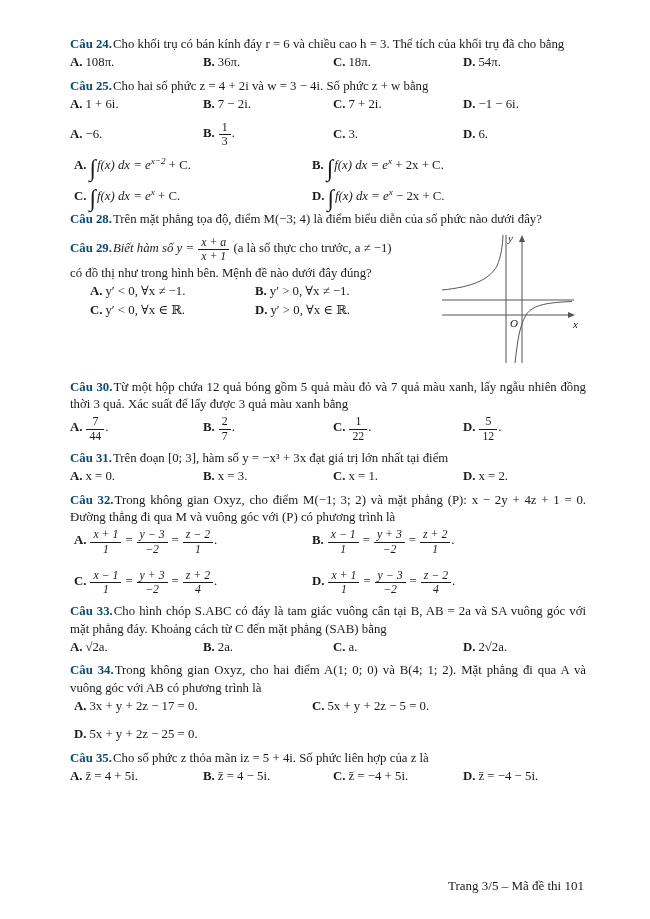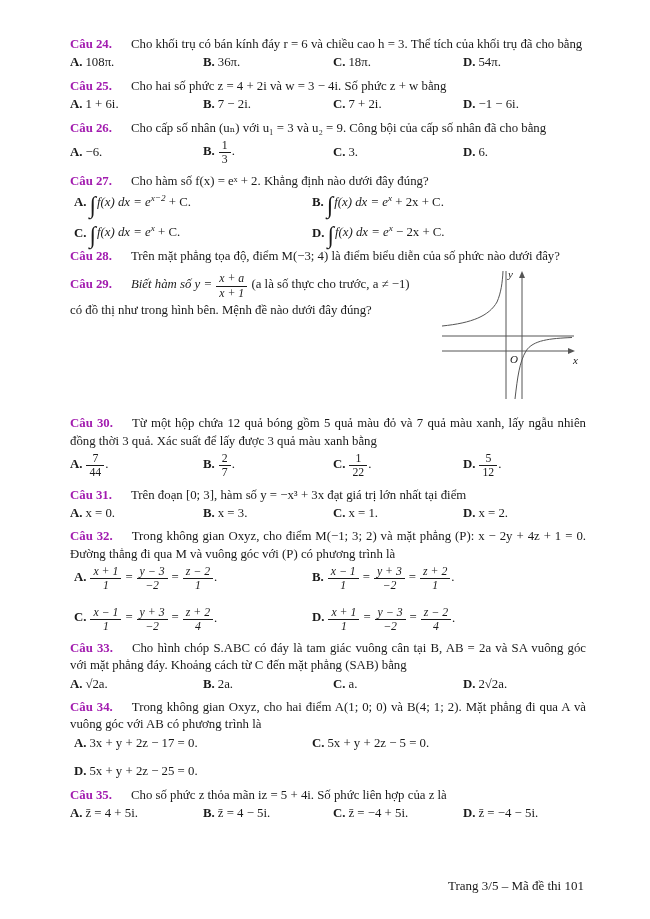--- a/index.html
+++ b/index.html
@@ -4,21 +4,21 @@
 <style>
   html,body{margin:0;padding:0}
   body{
     width:650px;height:919px;background:#ffffff;position:relative;overflow:hidden;
     font-family:"Liberation Serif","DejaVu Serif","DejaVu Sans",serif;
     color:#1a1a1a;font-size:12.8px;line-height:1.36;
   }
   .content{padding:36px 64px 0 70px}
   .q{margin-bottom:6px}
   .stem{margin:0 0 1px 0;text-align:justify}
-  .qlabel{color:#a21caf;font-weight:700;margin-right:19px}
+  .qlabel{color:#0c4a6e;font-weight:700;margin-right:1px}
   .letter{font-weight:700;margin-right:3px}
   .opts4{display:grid;grid-template-columns:133px 130px 130px 1fr;align-items:center}
   .opts2{display:grid;grid-template-columns:238px 1fr;margin-left:4px;row-gap:11px;align-items:center}
   .opts2n{display:grid;grid-template-columns:165px 1fr;margin-left:20px;row-gap:1px}
   .opt{white-space:nowrap}
   .mi{font-style:italic}
   .frac{display:inline-block;vertical-align:-0.7em;text-align:center;line-height:1.12;font-size:0.92em;margin:1px 1px}
   .frac .num{display:block;border-bottom:1px solid #1a1a1a;padding:0 3px}
   .frac .den{display:block;padding:0 3px}
   .eqs{margin:0 3px}
@@ -48,31 +48,29 @@
     <p class="stem"><span class="qlabel">Câu 25.</span><span>Cho hai số phức z = 4 + 2i và w = 3 − 4i. Số phức z + w bằng</span></p>
     <div class="opts4">
       <span class="opt"><span class="letter">A.</span><span>1 + 6i.</span></span>
       <span class="opt"><span class="letter">B.</span><span>7 − 2i.</span></span>
       <span class="opt"><span class="letter">C.</span><span>7 + 2i.</span></span>
       <span class="opt"><span class="letter">D.</span><span>−1 − 6i.</span></span>
     </div>
   </div>
 
   <div class="q">
-    <p class="stem"><span class="qlabel">Câu 26.</span><span>Cho cấp số nhân (uₙ) với u₁ = 3 và u₂ = 9. Công bội của cấp số nhân đã cho bằng</span></p>
     <div class="opts4">
       <span class="opt"><span class="letter">A.</span><span>−6.</span></span>
       <span class="opt"><span class="letter">B.</span><span class="frac"><span class="num">1</span><span class="den">3</span></span><span>.</span></span>
       <span class="opt"><span class="letter">C.</span><span>3.</span></span>
       <span class="opt"><span class="letter">D.</span><span>6.</span></span>
     </div>
   </div>
 
   <div class="q">
-    <p class="stem"><span class="qlabel">Câu 27.</span><span>Cho hàm số f(x) = eˣ + 2. Khẳng định nào dưới đây đúng?</span></p>
     <div class="opts2">
       <span class="opt"><span class="letter">A.</span><span class="intg">∫</span><span class="mi">f(x) dx = e</span><sup class="mi">x−2</sup><span> + C.</span></span>
       <span class="opt"><span class="letter">B.</span><span class="intg">∫</span><span class="mi">f(x) dx = e</span><sup class="mi">x</sup><span> + 2x + C.</span></span>
       <span class="opt"><span class="letter">C.</span><span class="intg">∫</span><span class="mi">f(x) dx = e</span><sup class="mi">x</sup><span> + C.</span></span>
       <span class="opt"><span class="letter">D.</span><span class="intg">∫</span><span class="mi">f(x) dx = e</span><sup class="mi">x</sup><span> − 2x + C.</span></span>
     </div>
   </div>
 
   <div class="q">
     <p class="stem"><span class="qlabel">Câu 28.</span><span>Trên mặt phẳng tọa độ, điểm M(−3; 4) là điểm biểu diễn của số phức nào dưới đây?</span></p>
@@ -95,20 +93,26 @@
         </g>
         <g font-size="11" font-style="italic" fill="#1a1a1a" font-family="Liberation Serif, DejaVu Serif, serif">
           <text x="79" y="13" text-anchor="end">y</text>
           <text x="139" y="99">x</text>
           <text x="84" y="98" text-anchor="end">O</text>
         </g>
       </svg>
     </div>
     <p class="stem"><span class="qlabel">Câu 29.</span><span class="mi">Biết hàm số y =</span> <span class="frac"><span class="num mi">x + a</span><span class="den mi">x + 1</span></span> <span>(a là số thực cho trước, a ≠ −1)</span></p>
     <p class="stem">có đồ thị như trong hình bên. Mệnh đề nào dưới đây đúng?</p>
+    <div class="opts2n">
+      <span class="opt"><span class="letter">A.</span><span>y′ &lt; 0, ∀x ≠ −1.</span></span>
+      <span class="opt"><span class="letter">B.</span><span>y′ &gt; 0, ∀x ≠ −1.</span></span>
+      <span class="opt"><span class="letter">C.</span><span>y′ &lt; 0, ∀x ∈ ℝ.</span></span>
+      <span class="opt"><span class="letter">D.</span><span>y′ &gt; 0, ∀x ∈ ℝ.</span></span>
+    </div>
   </div>
 
   <div class="q">
     <p class="stem"><span class="qlabel">Câu 30.</span><span>Từ một hộp chứa 12 quả bóng gồm 5 quả màu đỏ và 7 quả màu xanh, lấy ngẫu nhiên đồng thời 3 quả. Xác suất để lấy được 3 quả màu xanh bằng</span></p>
     <div class="opts4">
       <span class="opt"><span class="letter">A.</span><span class="frac"><span class="num">7</span><span class="den">44</span></span><span>.</span></span>
       <span class="opt"><span class="letter">B.</span><span class="frac"><span class="num">2</span><span class="den">7</span></span><span>.</span></span>
       <span class="opt"><span class="letter">C.</span><span class="frac"><span class="num">1</span><span class="den">22</span></span><span>.</span></span>
       <span class="opt"><span class="letter">D.</span><span class="frac"><span class="num">5</span><span class="den">12</span></span><span>.</span></span>
     </div>

